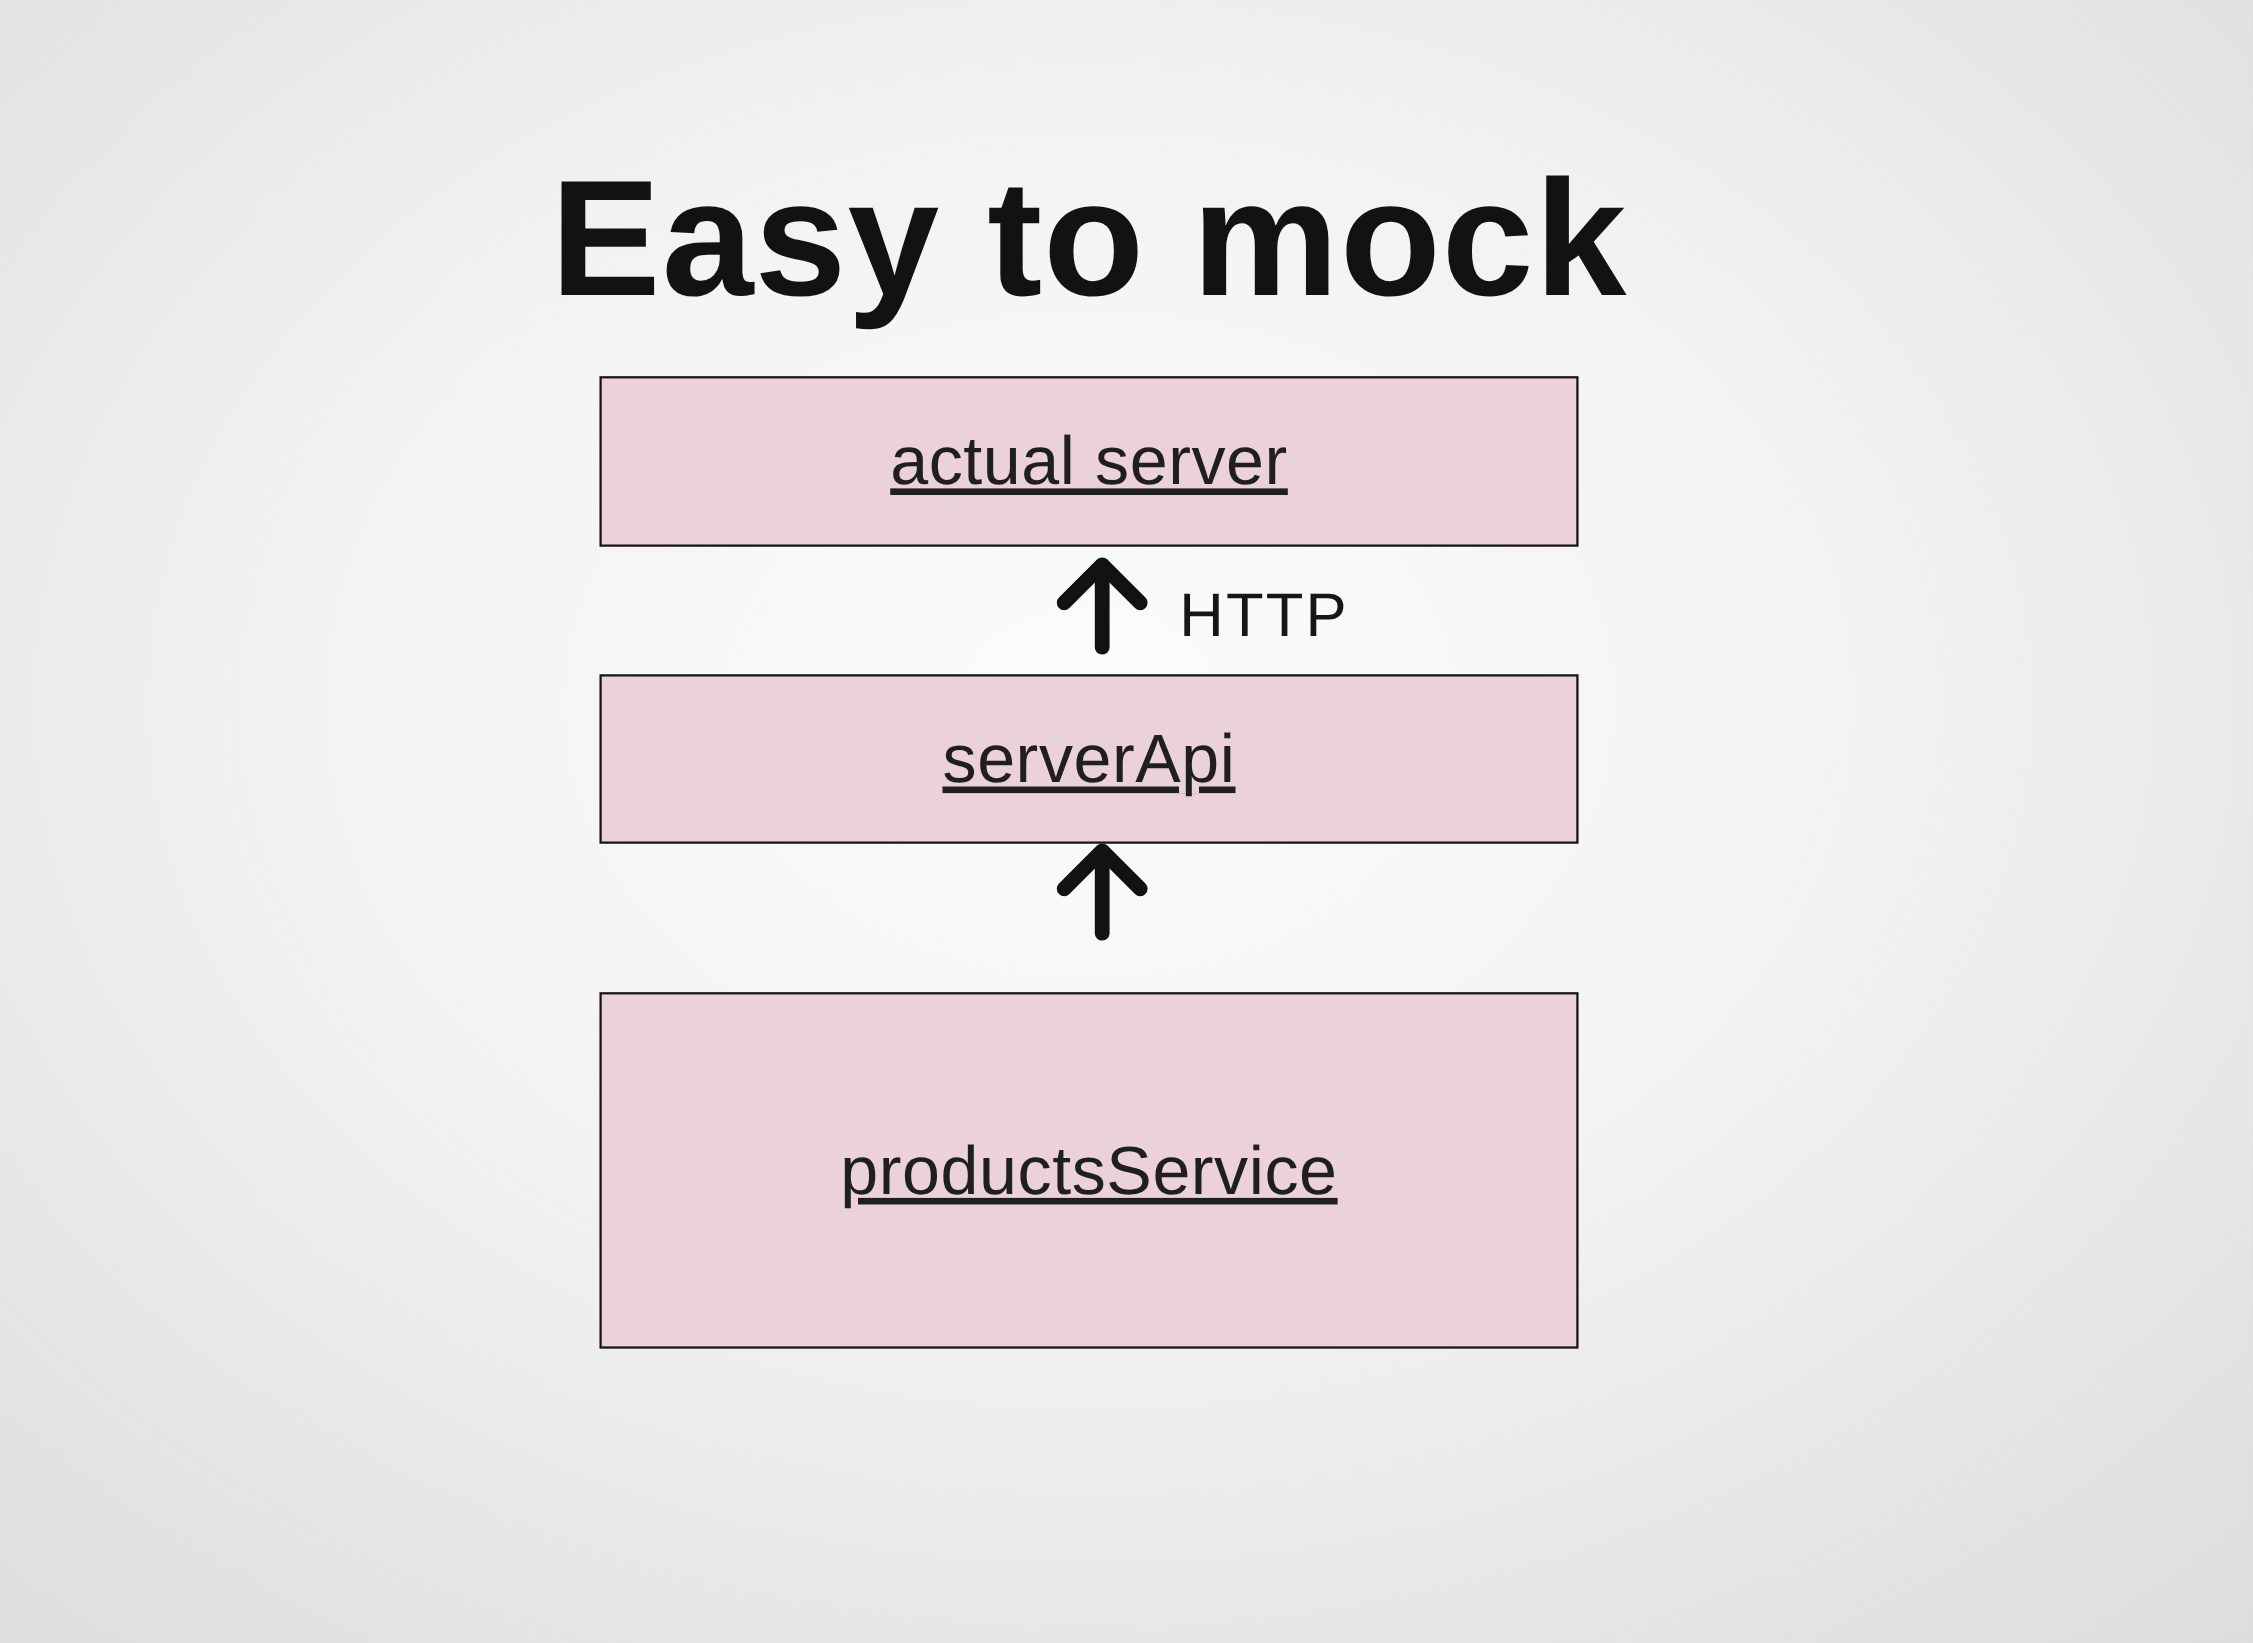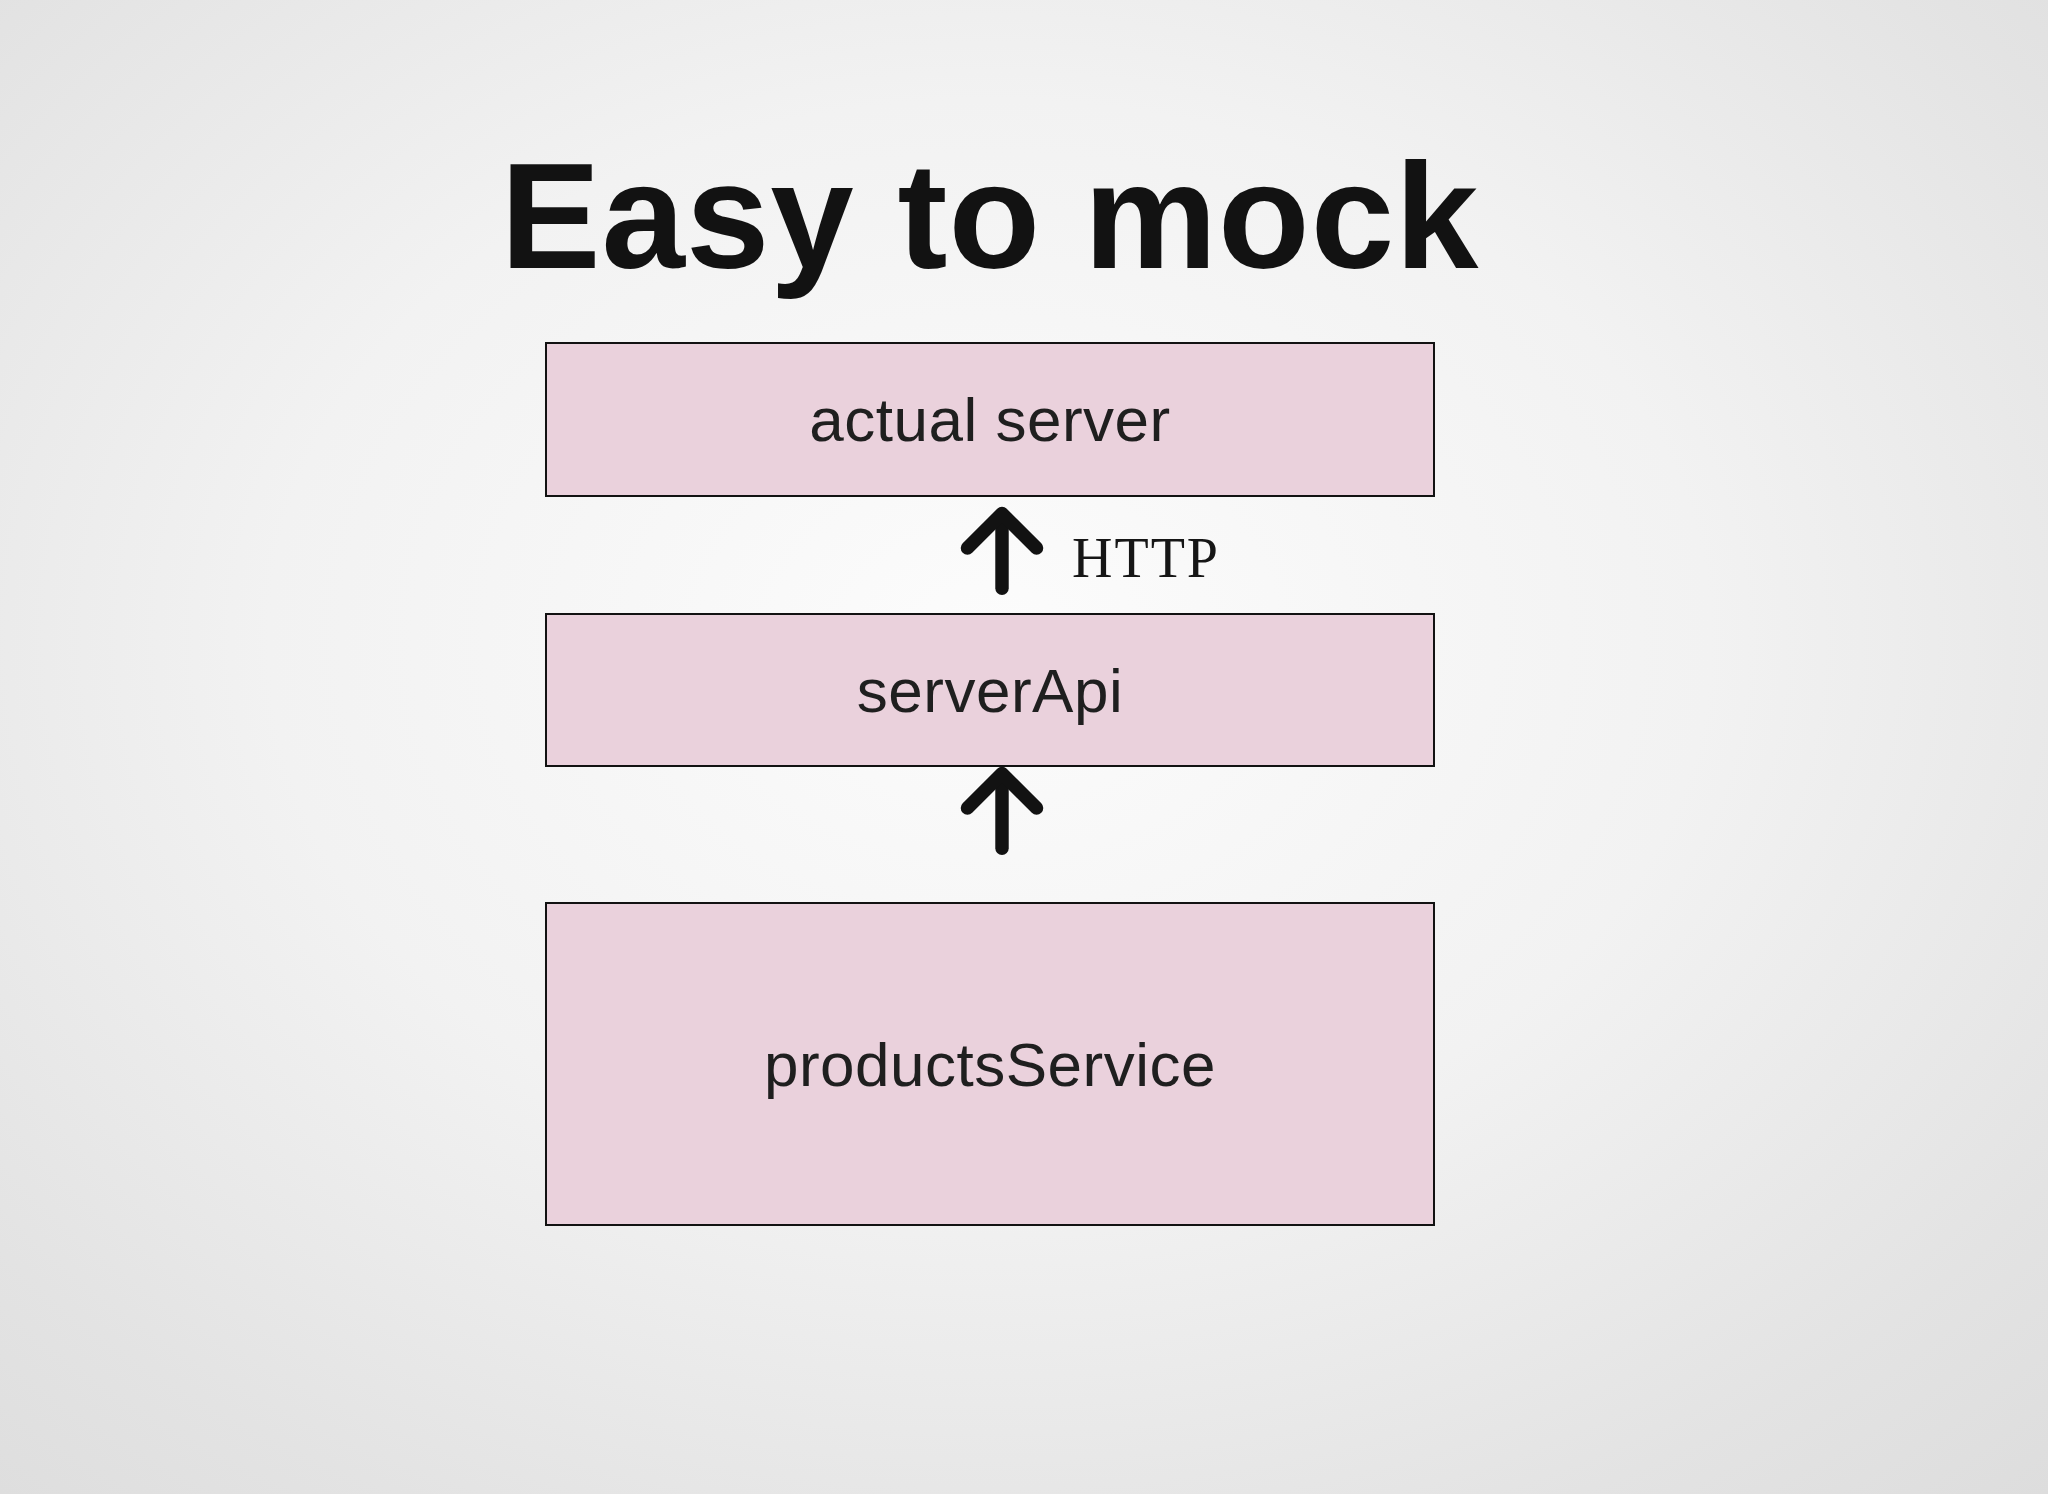--- a/index.html
+++ b/index.html
@@ -39,31 +39,32 @@
     display: flex;
     align-items: center;
     justify-content: center;
   }
   .node .node-label {
     font-size: 62px;
     font-weight: 400;
     color: #1f1f1f;
     letter-spacing: 0.5px;
     white-space: nowrap;
+    text-decoration: underline;
   }
   .node-actual-server   { top: 342px; height: 155px; }
   .node-server-api      { top: 613px; height: 154px; }
   .node-products-service{ top: 902px; height: 324px; }
 
   .edge {
     position: absolute;
     width: 300px;
     height: 100px;
   }
-  .edge-http { left: 954px; top: 500px; font-family: Liberation Serif, serif; }
+  .edge-http { left: 954px; top: 500px; }
   .edge-plain{ left: 954px; top: 760px; }
   .arrow-svg {
     display: block;
     width: 96px;
     height: 96px;
   }
   .edge-label {
     position: absolute;
     left: 118px;
     top: 26px;

